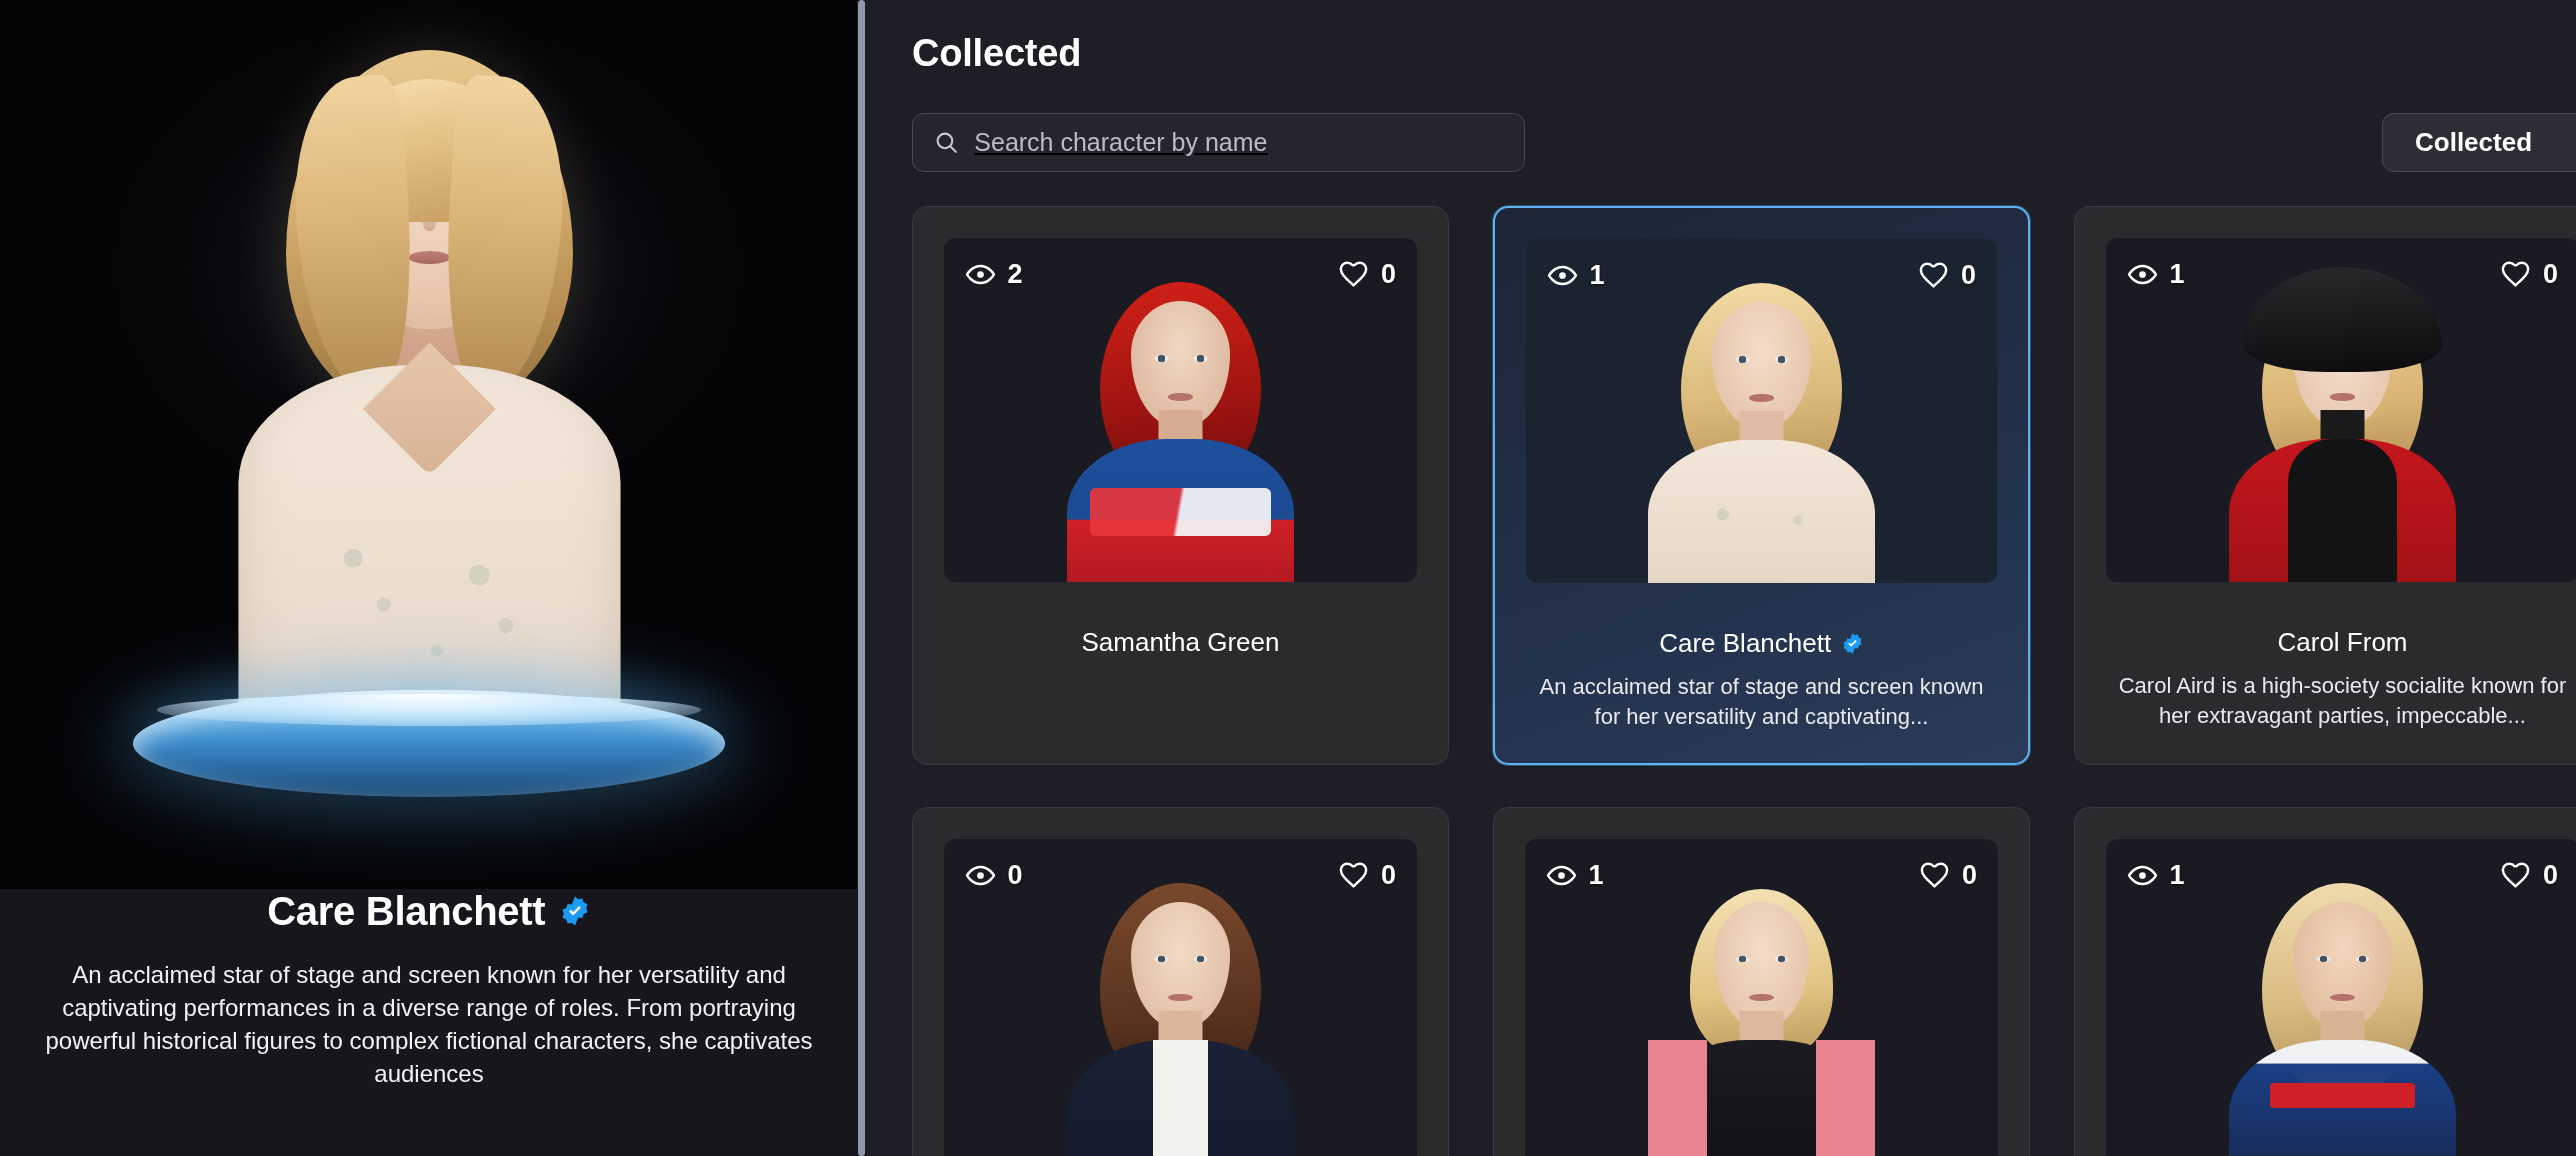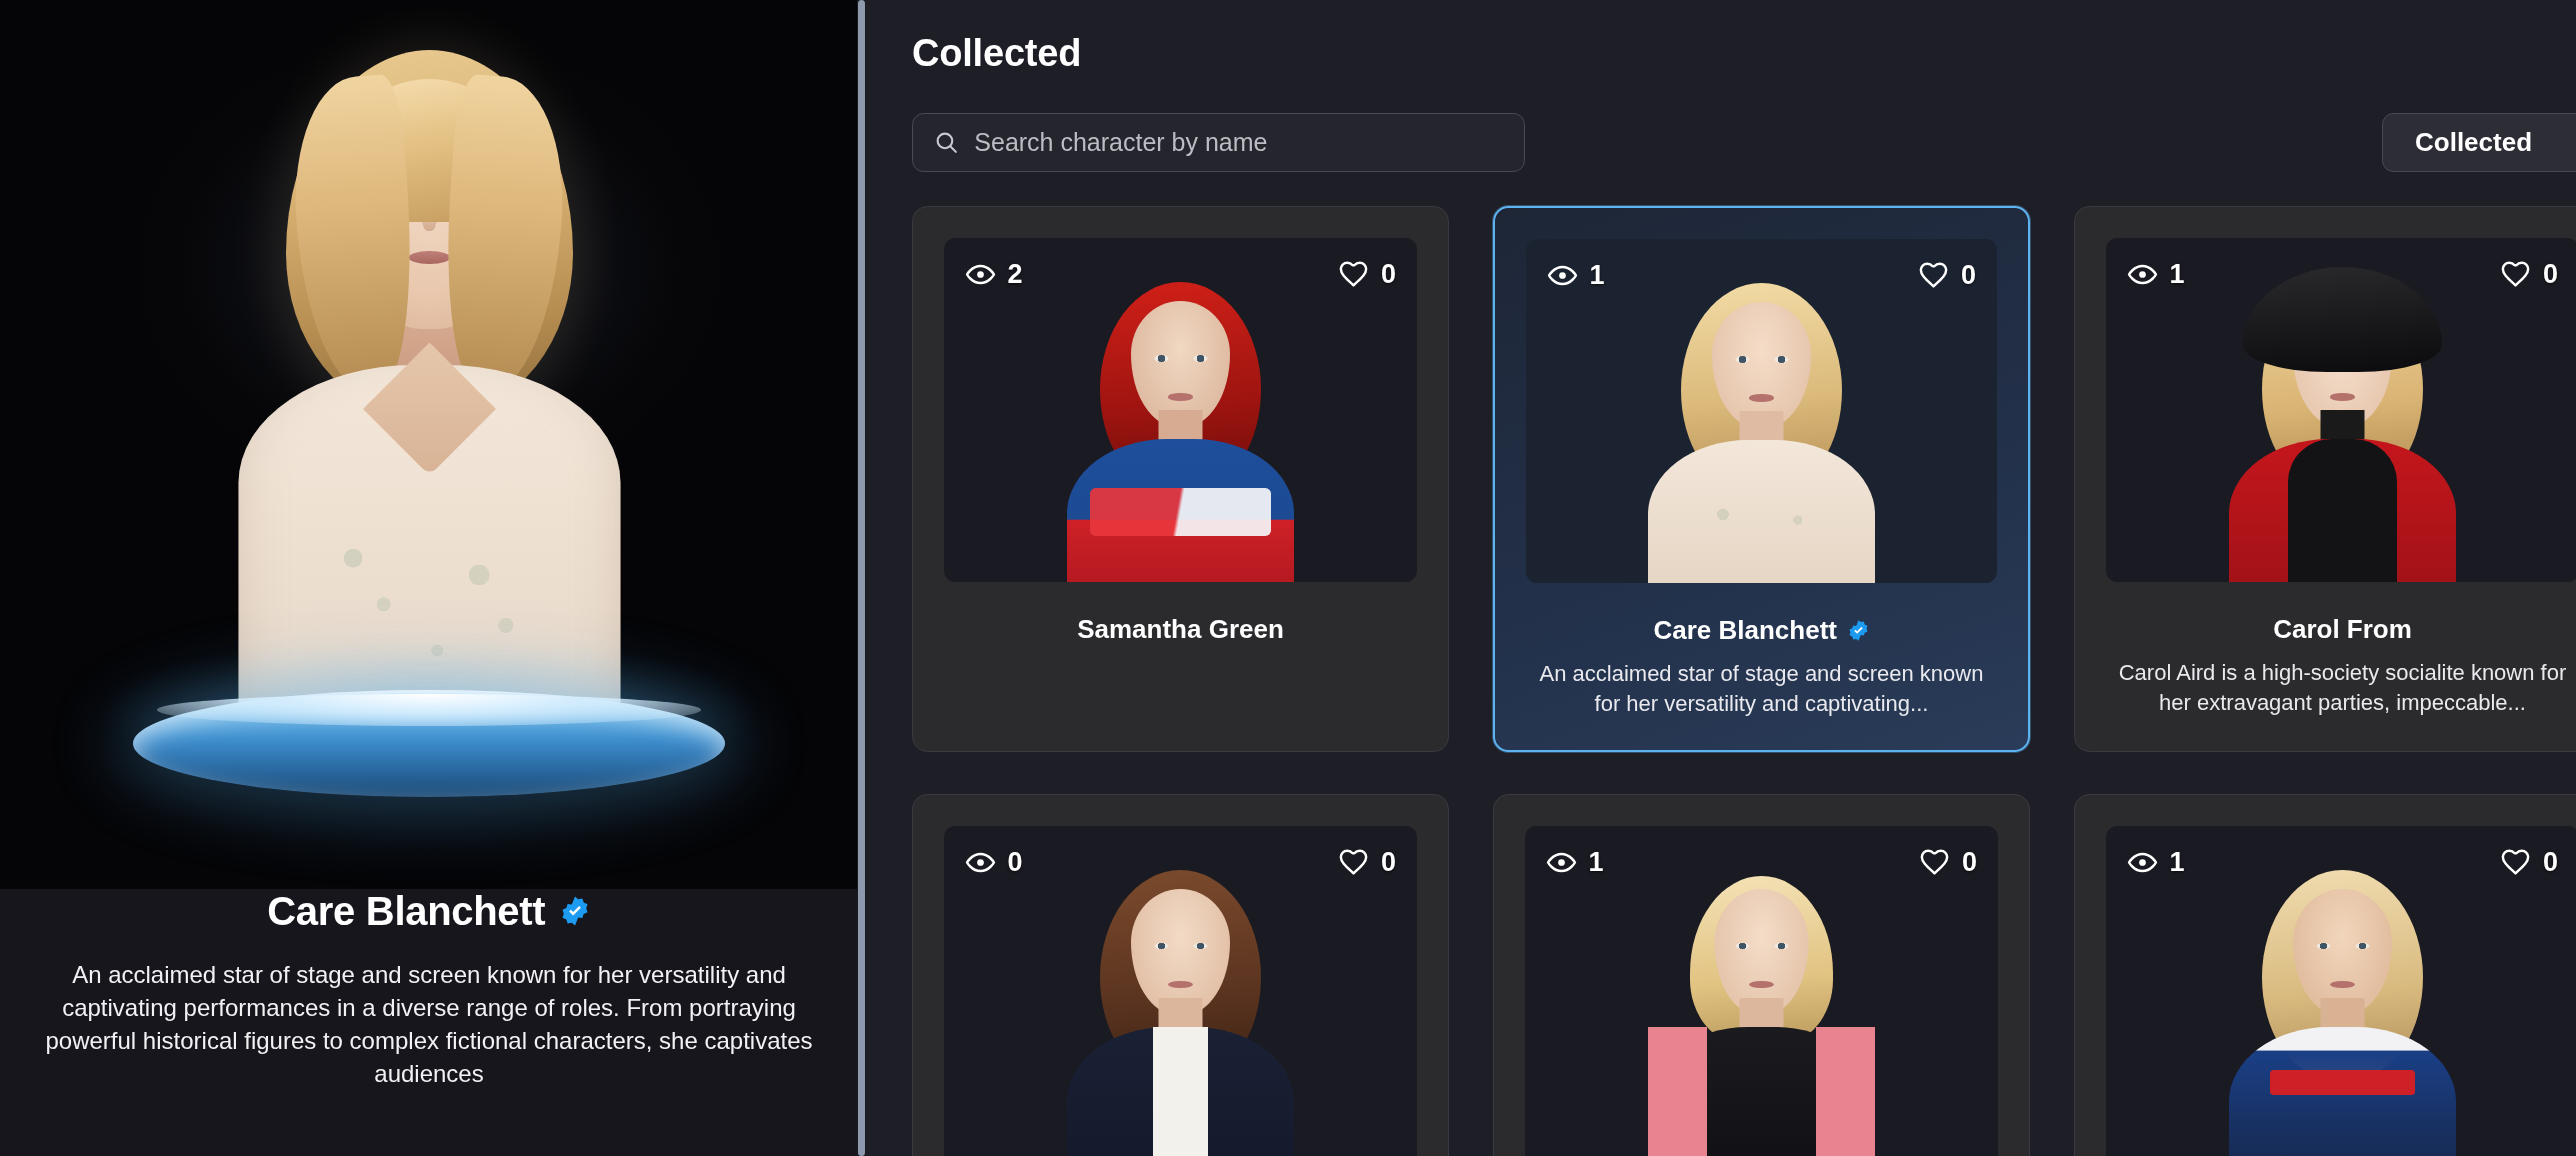--- a/index.html
+++ b/index.html
@@ -147,21 +147,21 @@
   }
   .breadcrumb {
     display:flex; align-items:center; gap:13.4px;
     color:#ffffff; font-size:26px; margin-bottom: 25px;
   }
   .breadcrumb .chev { display:inline-flex; width:15.3px; height:25px; }
   .page-title {
     color:#fff; font-size:38px; font-weight:700; letter-spacing:-0.2px;
     margin-bottom: 38px;
   }
-  .toolbar { display:flex; align-items:flex-end; height: 59px; position:relative; }
+  .toolbar { display:flex; align-items:flex-end; height: 59px; position:relative;text-decoration:underline; }
   .search-box {
     width: 613px; height: 59px; border: 1.4px solid #4a4a52; border-radius: 11.5px;
     background:#25252d; display:flex; align-items:center; gap:15.3px; padding: 0 21px;
   }
   .search-icon { flex:0 0 25px; width:25px; height:25px; display:inline-flex; }
   .search-input {
     flex:1 1 auto; background:transparent; border:0; outline:0;
     color:#e8e8ec; font-size:25px; font-family:"Liberation Sans", sans-serif;
   }
   .search-input::placeholder { color:#bcbcc4; }
@@ -194,22 +194,22 @@
   .card.selected .thumb-wrap { background:#1c2330; }
   .stat {
     position:absolute; top: 21px; display:flex; align-items:center; gap:11.5px;
     color:#fff; font-size:27px; font-weight:600; z-index:3;
     text-shadow: 0 1px 2.9px rgba(0,0,0,.7);
   }
   .stat.views { left: 21px; }
   .stat.likes { right: 21px; }
   .stat .ico { width:31px; height:31px; display:inline-flex; }
   .card-name {
-    margin-top: 32px; text-align:center; color:#fff;
-    font-size:26px; font-weight:700;
+    margin-top: 45px; text-align:center; color:#fff;
+    font-size:26px; font-weight:400;
     display:flex; align-items:center; justify-content:center; gap:9.6px;
   }
   .card-name .verified { width:23px; height:23px; flex:0 0 23px; }
   .card-desc {
     margin-top: 13.4px; text-align:center; color:#e9e9ee;
     font-size:22px; line-height:1.35;
     display:-webkit-box; -webkit-line-clamp:2; -webkit-box-orient:vertical; overflow:hidden;
   }
 
   

